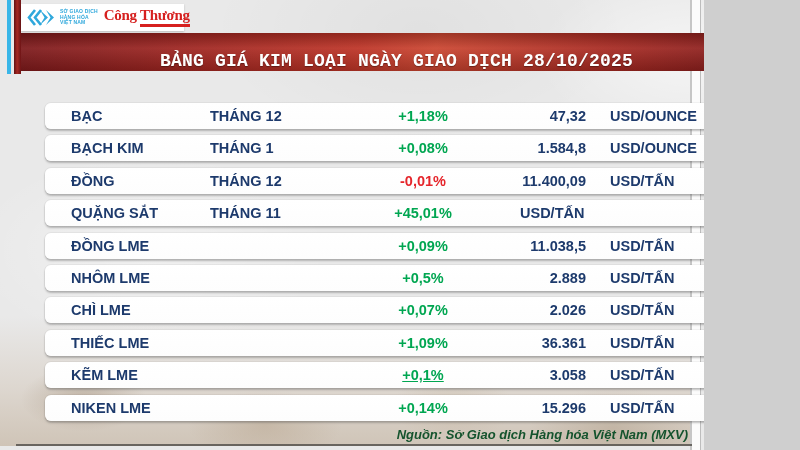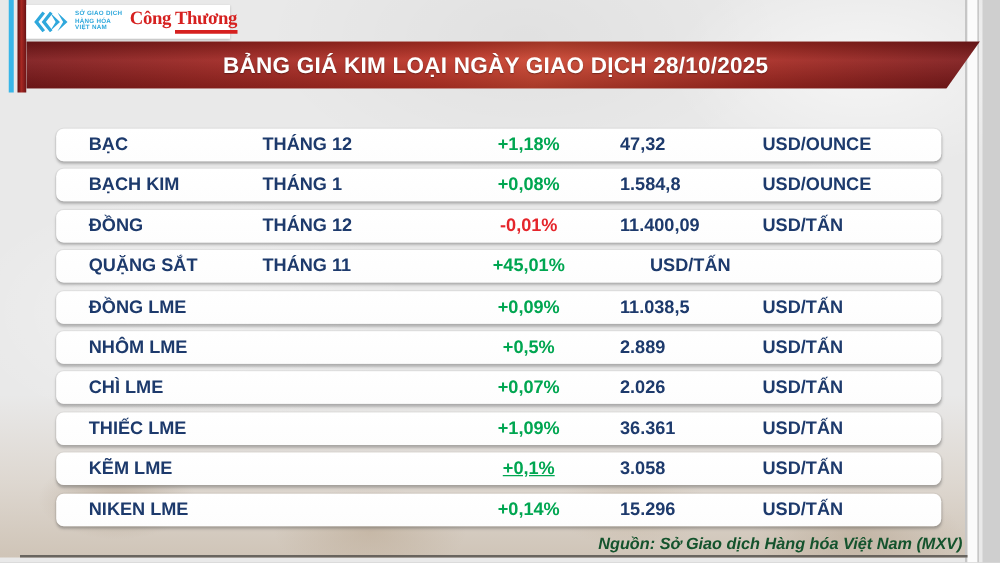--- a/index.html
+++ b/index.html
@@ -1,17 +1,17 @@
 <!DOCTYPE html>
 <html><head>
 <meta charset="utf-8">
 <style>
   html,body{margin:0;padding:0;background:#cfcfcf;}
   .stage{
-    position:relative; width:786px; height:450px; overflow:hidden;
+    position:relative; width:704px; height:450px; overflow:hidden;
     background:#e9e9e9;
     font-family:"Liberation Sans", sans-serif;
   }
   
   .bg-top-tex{
     position:absolute; inset:0;
     background:
       radial-gradient(220px 120px at 690px 55px, rgba(255,255,255,.55), rgba(255,255,255,0) 70%),
       radial-gradient(300px 160px at 420px 30px, rgba(0,0,0,.035), rgba(0,0,0,0) 70%),
       radial-gradient(260px 140px at 150px 250px, rgba(255,255,255,.35), rgba(255,255,255,0) 70%);
@@ -53,21 +53,21 @@
     font-size:15px; line-height:15px; color:#d6201f; white-space:nowrap;
     letter-spacing:-.3px;
   }
   .ct-bar{width:50px; height:3px; background:#d6201f; margin-top:1px;}
 
   
   .banner{
     position:absolute; left:21px; top:33px; width:763px; height:38px;
     clip-path:polygon(0 0, 100% 0, calc(100% - 27px) 100%, 0 100%);
     background:linear-gradient(112deg,#7c191b 0%,#9c2420 20%,#bd3326 44%,#cb4530 54%,#a82a22 76%,#7a181a 100%);
-    display:flex; align-items:center; justify-content:center;
+    display:flex; align-items:flex-end; justify-content:center;font-family:Liberation Mono, monospace;
   }
   .banner::after{
     content:""; position:absolute; inset:0;
     background:linear-gradient(180deg, rgba(0,0,0,.22), rgba(255,255,255,.07) 40%, rgba(0,0,0,.18));
     pointer-events:none;
   }
   .banner-title{
     position:relative; z-index:1; color:#ffffff; font-weight:bold; font-size:18px;
     letter-spacing:.2px; text-shadow:0 1px 1px rgba(0,0,0,.35); white-space:nowrap;
     transform:translateX(-6px);
@@ -78,21 +78,21 @@
   .row{
     height:26px; margin-bottom:6.4px; background:linear-gradient(180deg,#ffffff,#fdfdfd);
     border-radius:6px; box-shadow:0 2px 2px rgba(80,80,80,.35), 0 0 0 1px rgba(0,0,0,.04);
     display:grid; grid-template-columns:165px 140px 146px 90px auto;
     align-items:center; font-size:14.5px; font-weight:bold; color:#1d3a6c;
   }
   .cell{white-space:nowrap;}
   .cell.name{padding-left:26px;}
   .cell.month{text-align:left;}
   .cell.change{text-align:center;}
-  .cell.price{}
+  .cell.price{text-align:right;}
   .cell.unit{padding-left:24px;}
 
   
   .source{
     position:absolute; right:16px; bottom:8px;
     font-size:13px; font-style:italic; font-weight:bold; color:#14532d; white-space:nowrap;
   }
 </style>
 </head>
 <body>

